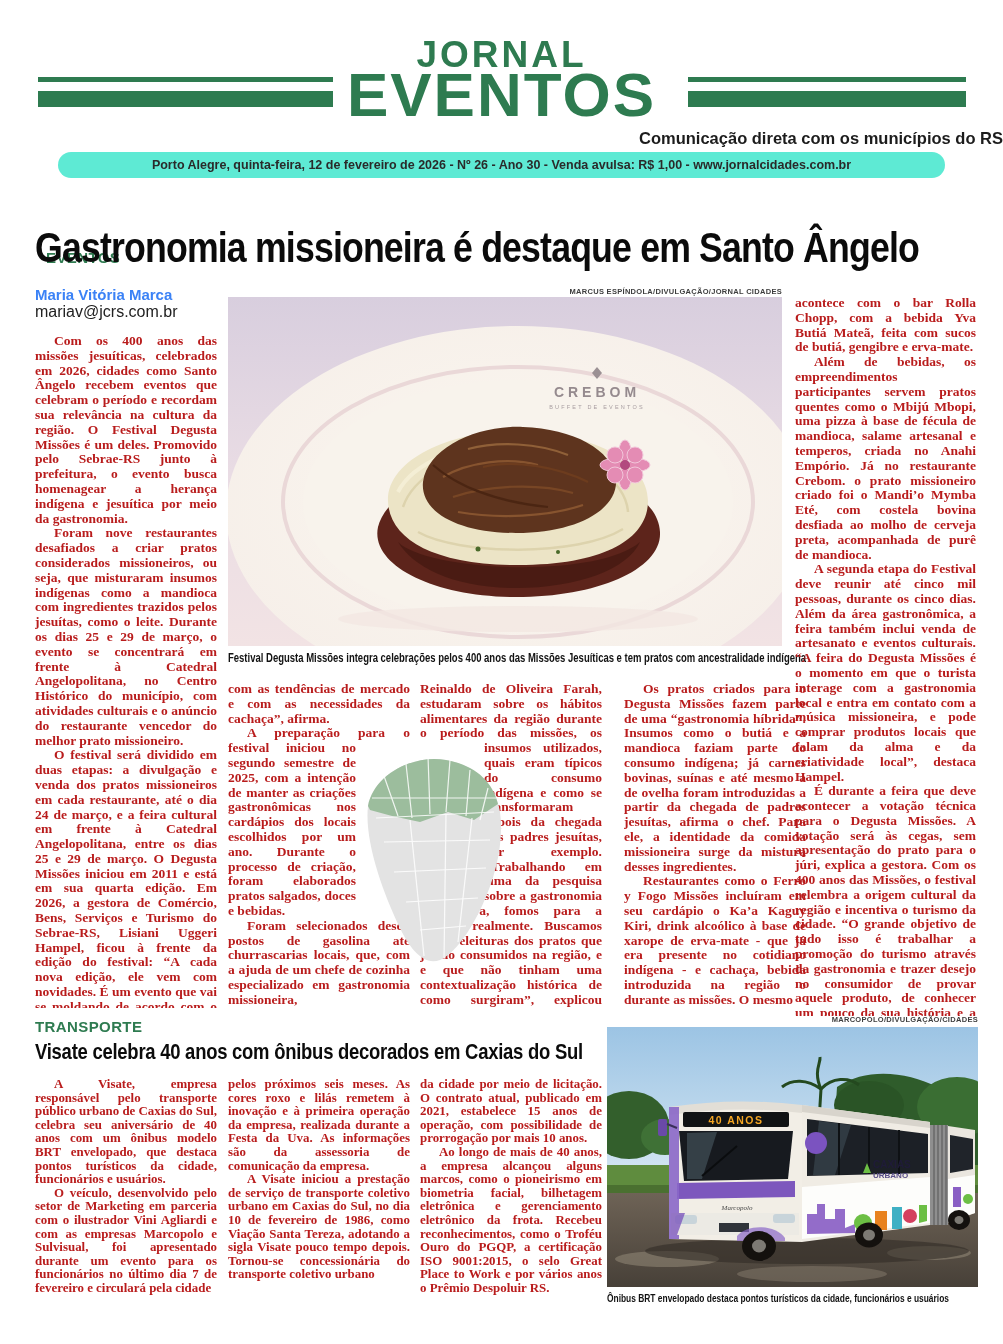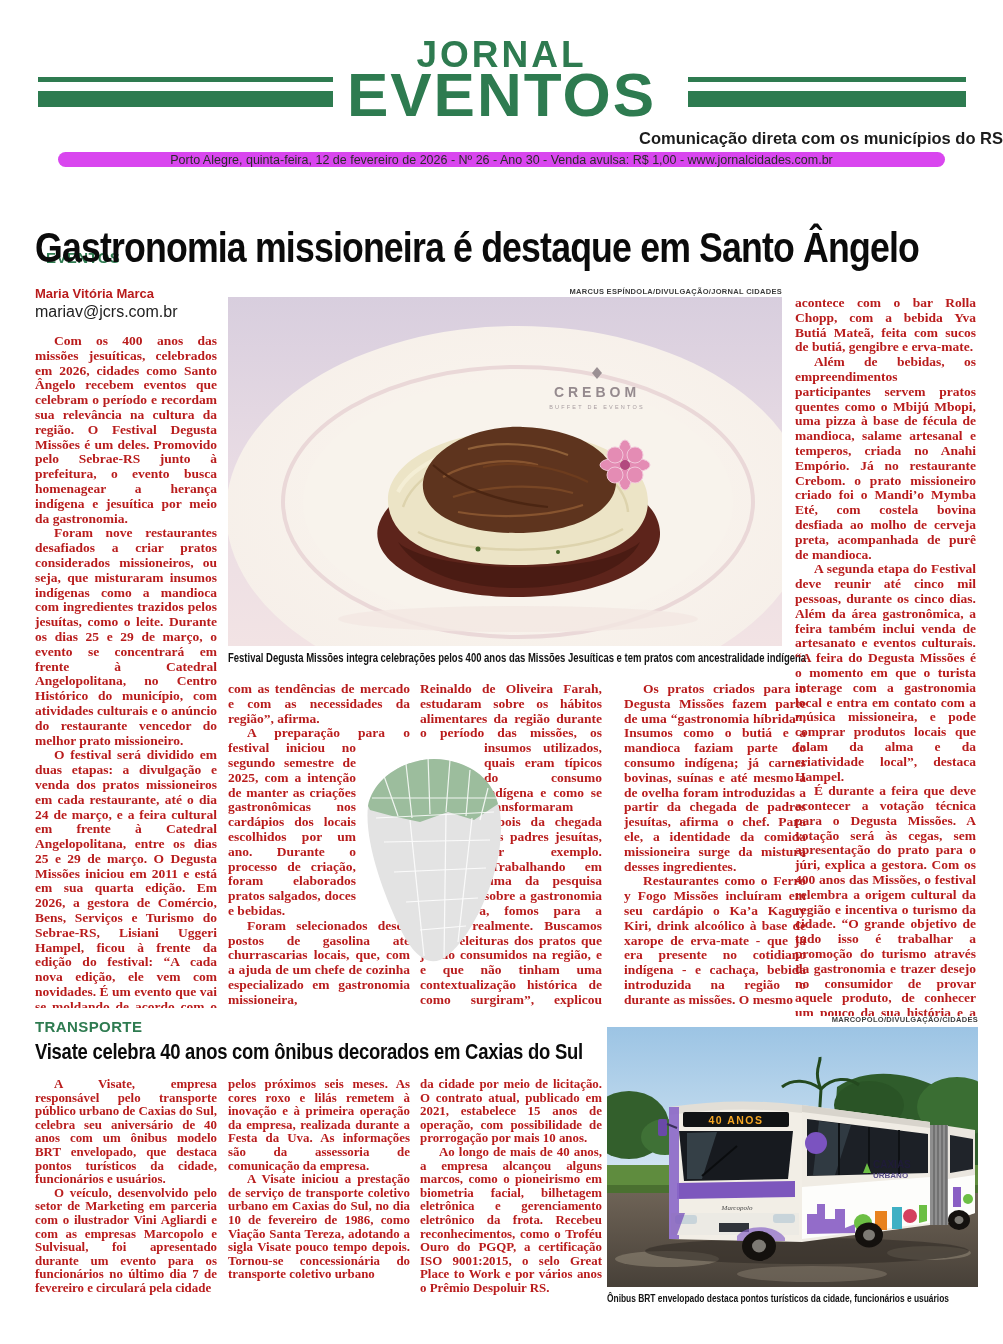--- a/index.html
+++ b/index.html
@@ -10,32 +10,32 @@
           font-size:37px;font-weight:600;letter-spacing:3px;color:#2e7b50;}
   .mast-title{position:absolute;top:64px;left:0;width:100%;text-align:center;
           font-size:62px;font-weight:800;letter-spacing:2px;color:#2e7b50;line-height:1;}
   .bar{position:absolute;background:#2e7b50;}
   #bar-l1{left:38px;top:77px;width:295px;height:5px;}
   #bar-l2{left:38px;top:91px;width:295px;height:16px;}
   #bar-r1{left:688px;top:77px;width:278px;height:5px;}
   #bar-r2{left:688px;top:91px;width:278px;height:16px;}
   .subtitle{position:absolute;top:129px;left:0;width:100%;text-align:right;
           font-size:16.5px;font-weight:600;color:#1c1c1c;}
-  .dateline{position:absolute;left:58px;top:152px;width:887px;height:15px;background:#d946ef;
+  .dateline{position:absolute;left:58px;top:152px;width:887px;height:26px;background:#5eead4;
           border-radius:13px;display:flex;align-items:center;justify-content:center;
-          font-size:12.5px;font-weight:400;color:#2a2a2a;}
+          font-size:12.5px;font-weight:700;color:#2a2a2a;}
   
   .section-label{position:absolute;font-size:15px;font-weight:700;color:#2e7b50;letter-spacing:.4px;}
   #ev-label{left:46px;top:209px;margin-top:40px;}
   #tr-label{left:35px;top:1018px;}
   .headline1{position:absolute;left:35px;top:224px;font-size:42px;font-weight:700;color:#0b0b0b;
           letter-spacing:-1px;transform:scaleX(.85);transform-origin:left top;white-space:nowrap;}
   .headline2{position:absolute;left:35px;top:1039px;font-size:22.5px;font-weight:700;color:#0b0b0b;
           letter-spacing:-.3px;transform:scaleX(.82);transform-origin:left top;white-space:nowrap;}
-  .byline-name{position:absolute;left:35px;top:286px;font-size:13px;font-weight:700;color:#b91c1c;}
+  .byline-name{position:absolute;left:35px;top:286px;font-size:15px;font-weight:700;color:#3b82f6;}
   .byline-email{position:absolute;left:35px;top:303px;font-size:16px;color:#222;}
   .credit{position:absolute;font-size:7.5px;font-weight:700;color:#3d3d3d;letter-spacing:.3px;}
   #credit1{top:287px;right:221px;}
   #credit2{top:1015px;right:25px;}
   
   .photo{position:absolute;overflow:hidden;background:#ddd;}
   #photo1{left:228px;top:297px;width:554px;height:349px;}
   #photo2{left:607px;top:1027px;width:371px;height:260px;}
   .caption{position:absolute;font-size:12.5px;font-weight:700;color:#121212;
           transform:scaleX(.76);transform-origin:left top;white-space:nowrap;}
@@ -141,21 +141,21 @@
   </div>
   <div class="caption" id="caption1">Festival Degusta Missões integra celebrações pelos 400 anos das Missões Jesuíticas e tem pratos com ancestralidade indígena</div>
 
   <div class="col" id="a1c1">
     <p class="ind">Com os 400 anos das missões jesuíticas, celebrados em 2026, cidades como Santo Ângelo recebem eventos que celebram o período e recordam sua relevância na cultura da região. O Festival Degusta Missões é um deles. Promovido pelo Sebrae-RS junto à prefeitura, o evento busca homenagear a herança indígena e jesuítica por meio da gastronomia.</p>
     <p class="ind">Foram nove restaurantes desafiados a criar pratos considerados missioneiros, ou seja, que misturaram insumos indígenas como a mandioca com ingredientes trazidos pelos jesuítas, como o leite. Durante os dias 25 e 29 de março, o evento se concentrará em frente à Catedral Angelopolitana, no Centro Histórico do município, com atividades culturais e o anúncio do restaurante vencedor do melhor prato missioneiro.</p>
     <p class="ind">O festival será dividido em duas etapas: a divulgação e venda dos pratos missioneiros em cada restaurante, até o dia 24 de março, e a feira cultural em frente à Catedral Angelopolitana, entre os dias 25 e 29 de março. O Degusta Missões iniciou em 2011 e está em sua quarta edição. Em 2026, a gestora de Comércio, Bens, Serviços e Turismo do Sebrae-RS, Lisiani Uggeri Hampel, ficou à frente da edição do festival: “A cada nova edição, ele vem com novidades. É um evento que vai se moldando de acordo com o comportamento do consumidor,</p>
   </div>
 
   <div class="col" id="a1c2">
-    <p>com as tendências de mercado e com as necessidades da região”, afirma.</p>
+    <p>com as tendências de mercado e com as necessidades da cachaça”, afirma.</p>
     <p class="ind"><span>A preparação para o festival </span><span class="wrapR"></span><span>iniciou no segundo semestre de 2025, com a intenção de manter as criações gastronômicas nos cardápios dos locais escolhidos por um ano. Durante o processo de criação, foram elaborados pratos salgados, doces e bebidas.</span></p>
     <p class="ind">Foram selecionados desde postos de gasolina até churrascarias locais, que, com a ajuda de um chefe de cozinha especializado em gastronomia missioneira,</p>
   </div>
 
   <div class="col" id="a1c3">
     <p><span>Reinaldo de Oliveira Farah, estudaram sobre os hábitos alimentares da região durante o período das missões, os insumos utilizados, </span><span class="wrapL"></span><span>quais eram típicos do consumo indígena e como se transformaram depois da chegada dos padres jesuítas, por exemplo. “Trabalhando em cima da pesquisa sobre a gastronomia missioneira, fomos para a prática realmente. Buscamos criar releituras dos pratos que já são consumidos na região, e e que não tinham uma contextualização histórica de como surgiram”, explicou Farah.</span></p>
   </div>
 
   <div class="col" id="a1c4">
     <p class="ind">Os pratos criados para o Degusta Missões fazem parte de uma “gastronomia híbrida”. Insumos como o butiá e a mandioca faziam parte do consumo indígena; já carnes bovinas, suínas e até mesmo a de ovelha foram introduzidas a partir da chegada de padres jesuítas, afirma o chef. Para ele, a identidade da comida missioneira surge da mistura desses ingredientes.</p>

